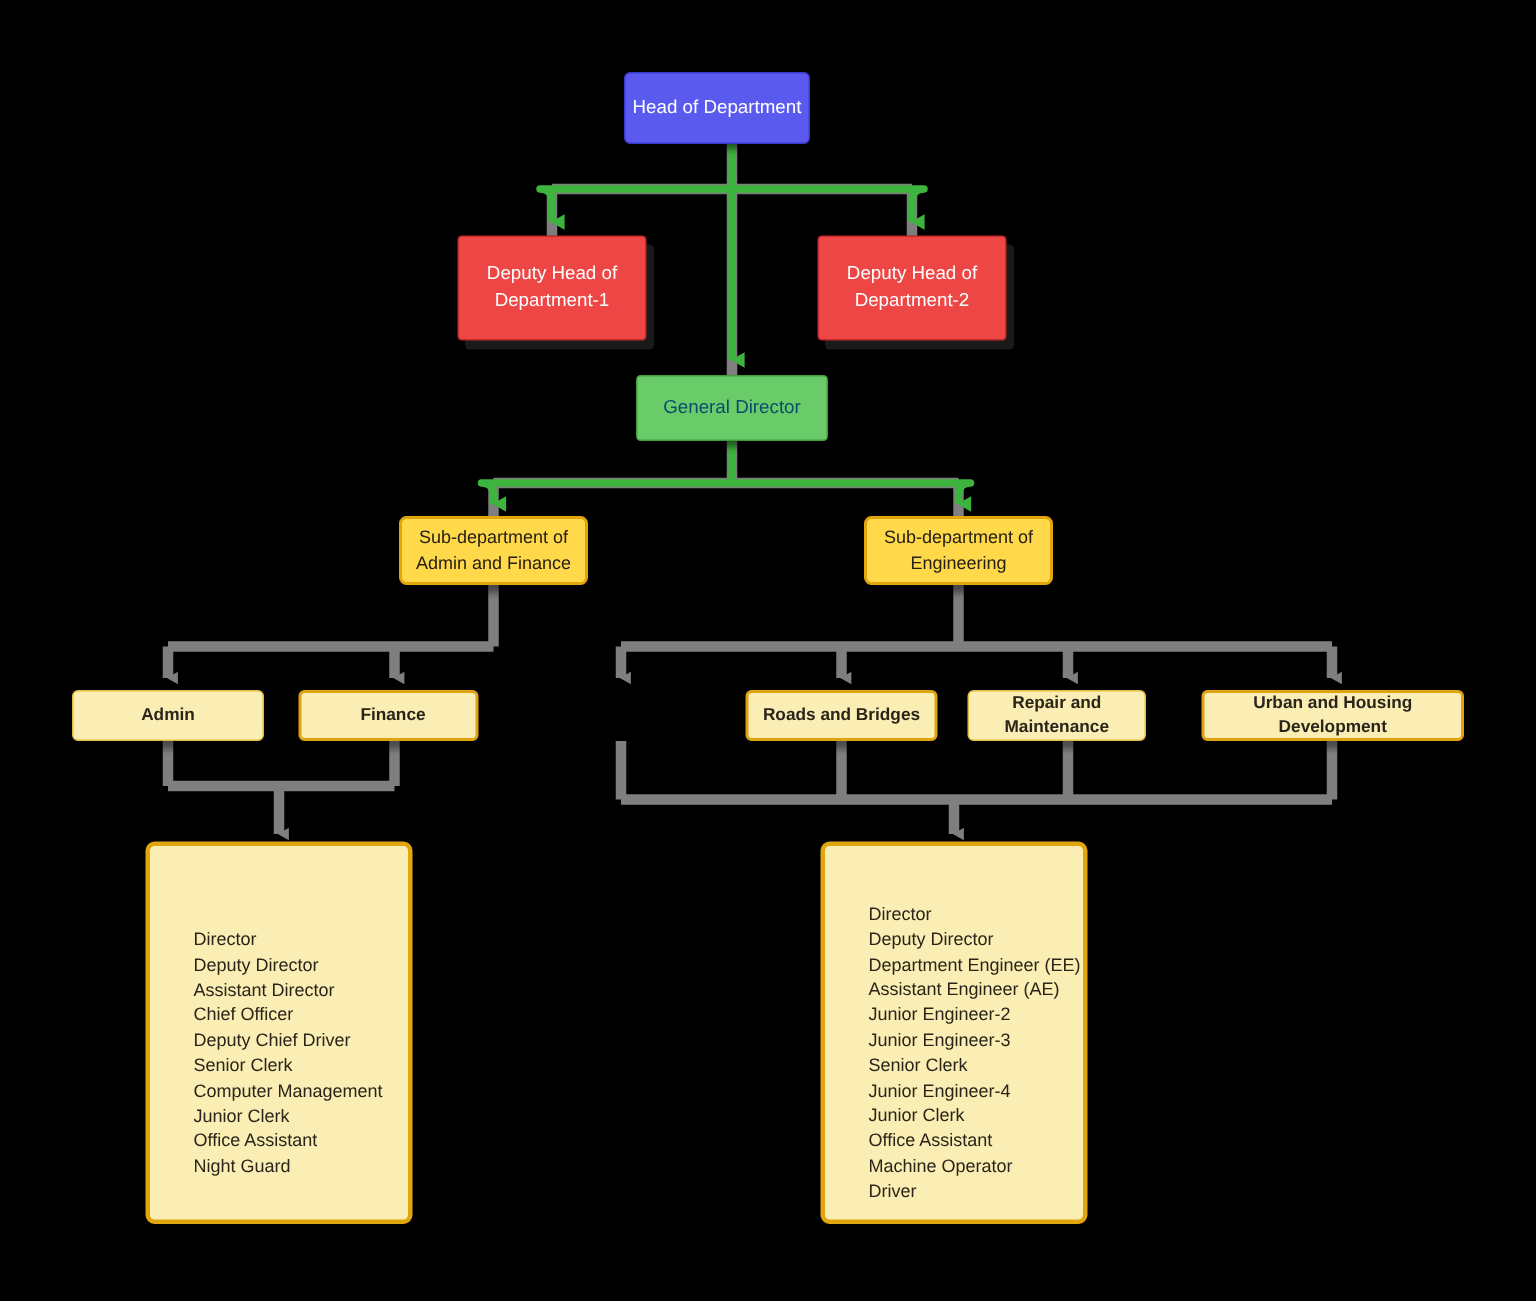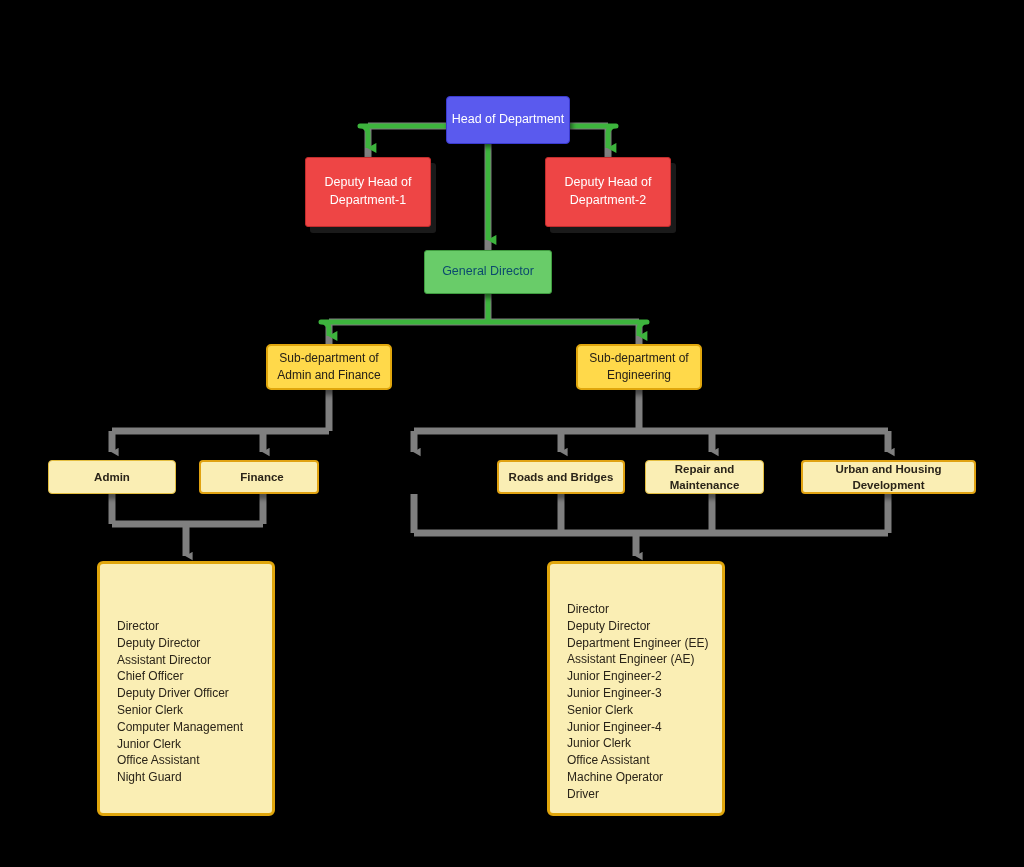--- a/index.html
+++ b/index.html
@@ -94,21 +94,21 @@
     border: 3px solid #e0a60c;
     border-radius: 6px;
     color: #2a2419;
     font-size: 12px;
     font-weight: normal;
     display: block;
     text-align: left;
     box-shadow: 6px 7px 4px rgba(0,0,0,0.42);
   }
   .staff-inner {
-    padding-left: 17px;
+    padding-left: 29px;
     width: 100%;
     box-sizing: border-box;
   }
   .staff-line {
     line-height: 16.8px;
     white-space: nowrap;
   }
 </style>
 </head>
 <body>
@@ -181,21 +181,21 @@
     <g fill="none" stroke="#7f7f7f" stroke-width="7" stroke-linecap="butt">
       <path d="M414,494 L414,533"></path>
       <path d="M561,494 L561,533"></path>
       <path d="M712,494 L712,533"></path>
       <path d="M888,494 L888,533"></path>
       <path d="M414,533 L888,533"></path>
       <path d="M636,533 L636,556" marker-end="url(#ahGray)"></path>
     </g>
   </svg>
 
-  <div class="node n-head" style="left:446px; top:48px; width:124px; height:48px;margin-top:48px;">
+  <div class="node n-head" style="left:416px; top:48px; width:124px; height:48px;">
     <span class="lbl">Head of Department</span>
   </div>
 
   <div class="node n-deputy" style="left:305px; top:157px; width:126px; height:70px;">
     <span class="lbl">
       <span>Deputy Head of</span><br>
       <span>Department-1</span>
     </span>
   </div>
 
@@ -239,21 +239,21 @@
   <div class="node n-unit thick" style="left:801px; top:460px; width:175px; height:34px;">
     <span class="lbl">Urban and Housing Development</span>
   </div>
 
   <div class="node n-staff" style="left:97px; top:561px; width:178px; height:255px;">
     <div class="staff-inner" id="staffAdmin" style="padding-top: 54px;">
         <div class="staff-line">Director</div>
         <div class="staff-line">Deputy Director</div>
         <div class="staff-line">Assistant Director</div>
         <div class="staff-line">Chief Officer</div>
-        <div class="staff-line">Deputy Driver Officer</div>
+        <div class="staff-line">Deputy Chief Driver</div>
         <div class="staff-line">Senior Clerk</div>
         <div class="staff-line">Computer Management</div>
         <div class="staff-line">Junior Clerk</div>
         <div class="staff-line">Office Assistant</div>
         <div class="staff-line">Night Guard</div>
       </div>
   </div>
 
   <div class="node n-staff" style="left:547px; top:561px; width:178px; height:255px;">
     <div class="staff-inner" id="staffEng" style="padding-top: 37px;">

